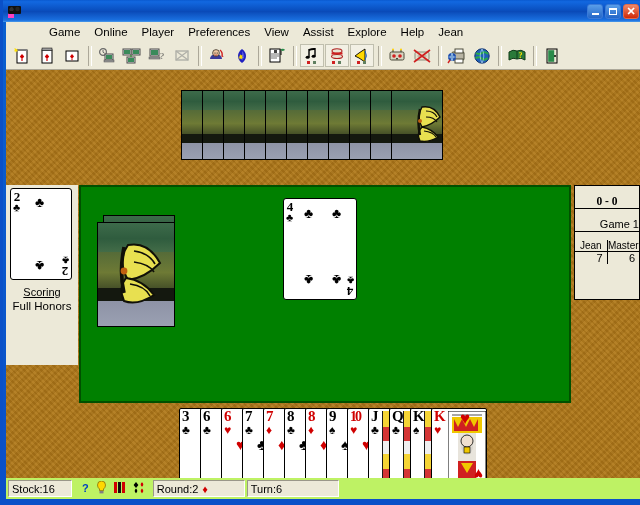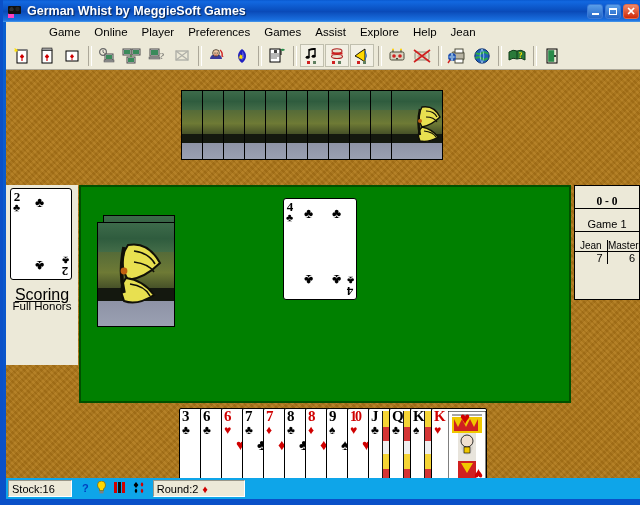--- a/index.html
+++ b/index.html
@@ -97,36 +97,36 @@
   .leftpanel{
     position:absolute;left:0px;top:115px;width:72px;height:180px;
     background:#ece9d8;box-sizing:border-box;
   }
   .lp-card{
     position:absolute;left:4px;top:3px;width:62px;height:92px;
     background:#fff;border:1px solid #000;border-radius:3px;box-sizing:border-box;
   }
   .lp-scoring{
     position:absolute;left:0;top:101px;width:72px;text-align:center;
-    font-size:16px;color:#000;text-decoration:underline;
+    font-size:11px;color:#000;text-decoration:underline;
   }
   .lp-honors{
     position:absolute;left:0;top:115px;width:72px;text-align:center;
     font-size:11.5px;color:#000;
   }
 
   
   .scorepanel{
     position:absolute;left:568px;top:115px;width:66px;height:115px;
     background:#ece9d8;border:1px solid #000;box-sizing:border-box;
     font-size:10.5px;color:#000;
   }
   .sp-row{border-bottom:1px solid #000;text-align:center;box-sizing:border-box;margin-top:8px;}
   .sp-total{font-weight:bold;font-size:11.5px;padding:1px 0;font-family:"Liberation Serif",serif;}
-  .sp-game{padding:1px 0;font-size:11px;}
+  .sp-game{padding:1px 0;font-size:11px;text-align:right;}
   .sp-names{display:flex;}
   .sp-names>div{flex:1;text-align:center;border-right:1px solid #000;box-sizing:border-box;font-size:10px;}
   .sp-names>div:last-child{border-right:none;}
   .sp-vals{display:flex;}
   .sp-vals>div{flex:1;text-align:right;padding-right:4px;border-right:1px solid #000;box-sizing:border-box;font-size:11px;}
   .sp-vals>div:last-child{border-right:none;}
 
   
   .card{
     position:absolute;background:#fff;border:1px solid #000;border-radius:3px;
@@ -181,21 +181,21 @@
   .face-strip{
     position:absolute;top:2px;width:10px;height:74px;
     background:linear-gradient(to bottom,#f4d020 0%,#f4d020 22%,#d02020 22%,#d02020 40%,#eeeeee 40%,#eeeeee 58%,#f4d020 58%,#f4d020 78%,#d02020 78%);
     border-left:1px solid #000;box-sizing:border-box;opacity:.9;
   }
   .bigpip{position:absolute;font-size:15px;line-height:15px;}
 
   
   .statusbar{
     position:absolute;left:0;top:456px;width:634px;height:21px;
-    background:#0ea5e9;display:flex;align-items:center;
+    background:#bef264;display:flex;align-items:center;
     padding:2px 2px;box-sizing:border-box;
   }
   .sb-cell{
     height:17px;border:1px solid #9a9789;border-right-color:#fff;border-bottom-color:#fff;
     background:#ece9d8;font-size:11px;color:#000;display:flex;align-items:center;
     padding:0 3px;box-sizing:border-box;margin-right:2px;white-space:nowrap;
   }
   .sb-flat{border:none;background:transparent;display:flex;align-items:center;
     padding:0 4px;height:17px;margin-right:0;}
   .sb-icon{margin:0 4px;font-size:11px;line-height:11px;}
@@ -208,42 +208,41 @@
 
     <div class="titlebar">
       <div class="title-icon">
         <svg width="16" height="15" viewBox="0 0 16 15">
           <rect x="1" y="9" width="6" height="5" fill="#ff40c0"></rect>
           <rect x="1" y="2" width="13" height="8" rx="1" fill="#101010"></rect>
           <path d="M3 4 q1.6 -2 3.2 0 q1.4 1.6 -0.2 3 h-3 q-1.6 -1.4 0 -3z" fill="#303030"></path>
           <circle cx="10.5" cy="5" r="2.2" fill="#242424"></circle>
         </svg>
       </div>
-      <div class="title-text">German Whist by MeggieSoft Games</div>
       <div class="title-btns">
         <div class="tb-btn tb-min">
             <div class="glyph-min"></div>
           </div>
         <div class="tb-btn tb-max">
             <div class="glyph-max"></div>
           </div>
         <div class="tb-btn tb-close">
             <span class="glyph-close">✕</span>
           </div>
       </div>
     </div>
 
     <div class="client">
 
       <div class="menubar">
         <div class="menu-item">Game</div>
         <div class="menu-item">Online</div>
         <div class="menu-item">Player</div>
         <div class="menu-item">Preferences</div>
-        <div class="menu-item">Games</div>
+        <div class="menu-item">View</div>
         <div class="menu-item">Assist</div>
         <div class="menu-item">Explore</div>
         <div class="menu-item">Help</div>
         <div class="menu-item">Jean</div>
       </div>
 
       <div class="toolbar">
 
         <div class="tool-btn">
           <svg width="20" height="20" viewBox="0 0 20 20">
@@ -714,17 +713,18 @@
                 <path d="M9 1.2 q2.6 2.2 0 4.6 q-2.6 -2.4 0 -4.6z" fill="#d00000"></path>
                 <path d="M3 7.4 q2.6 2.4 0 4.8 q-2.6 -2.4 0 -4.8z" fill="#000"></path>
                 <path d="M9 7.4 q2.6 2.4 0 4.8 q-2.6 -2.4 0 -4.8z" fill="#d00000"></path>
               </svg>
           </span>
         </div>
         <div class="sb-cell" style="width:92px;">
           <span>Round:2</span>
           <span style="color:#d00000;margin-left:4px;">♦</span>
         </div>
+        <div class="sb-cell" style="width:92px;">Turn:6</div>
       </div>
 
     </div>
   </div>
 </div>
 
 </body></html>

